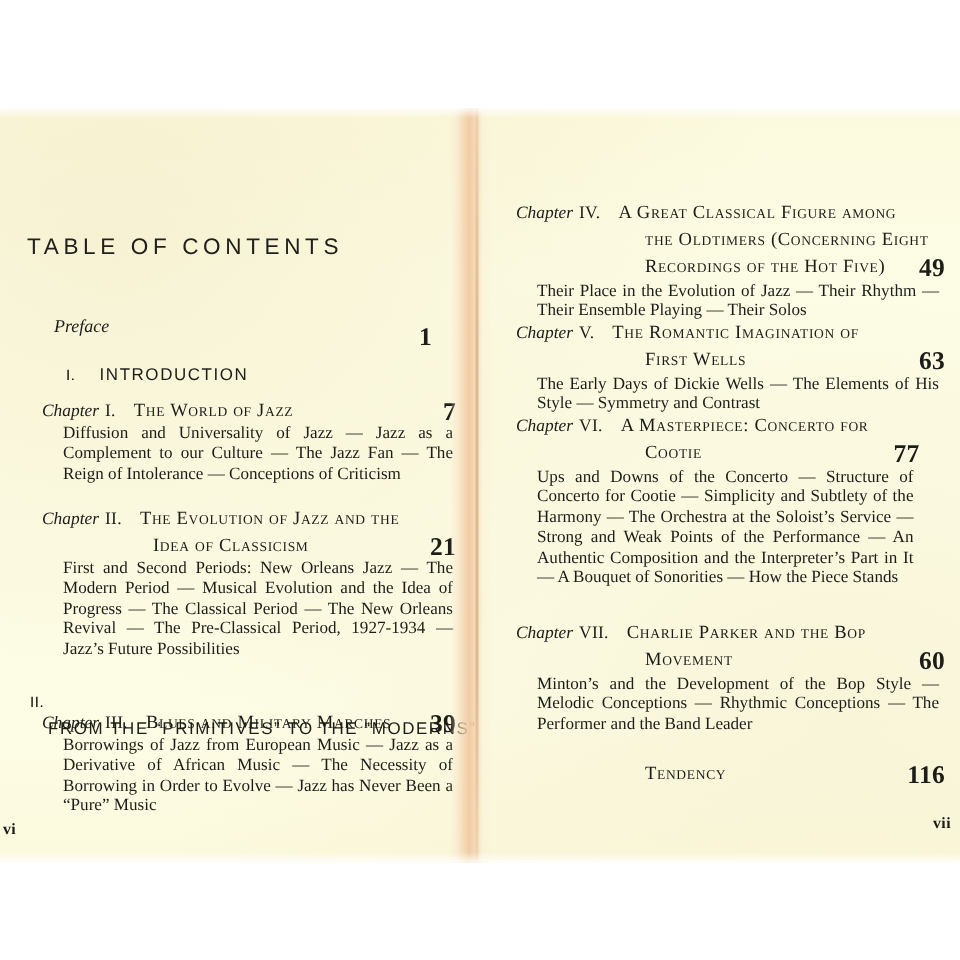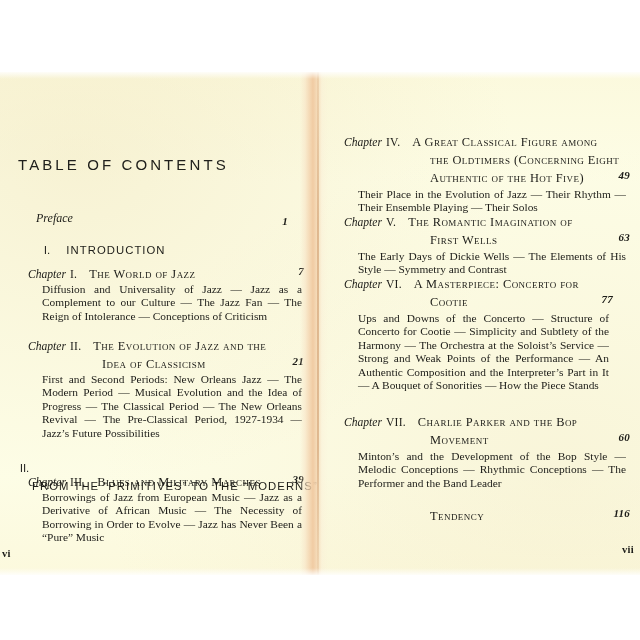--- a/index.html
+++ b/index.html
@@ -105,25 +105,24 @@
   }
 
   .entry { position: absolute; left: 0; right: 0; }
 
   .line { position: relative; }
 
   .pagenum {
     position: absolute;
     right: 0;
     font-family: "Liberation Serif", "DejaVu Serif", serif;
-    font-size: 11px;
+    font-size: 17px;
     color: #1c1c18;
     font-weight: 700;
     letter-spacing: .2px;
-    font-style: italic;
   }
 
   .preface-label {
     font-style: italic;
     font-size: 12px;
     color: #1c1c18;
   }
 
   .part-head {
     font-family: "Liberation Sans", "DejaVu Sans", sans-serif;
@@ -270,21 +269,21 @@
     <div class="entry" id="chap-4">
       <div class="chap-headline">
         <span class="chap-label">Chapter</span>
         <span class="chap-num">IV.</span>
         <span class="chap-title" style="margin-left:8px;">A Great Classical Figure among</span>
       </div>
       <div class="chap-cont indent-3">
         <span class="chap-title">the Oldtimers (Concerning Eight</span>
       </div>
       <div class="chap-cont indent-3">
-        <span class="chap-title">Authentic of the Hot Five)</span>
+        <span class="chap-title">Recordings of the Hot Five)</span>
         <span class="pagenum" style="top:1px;">49</span>
       </div>
       <div class="desc desc-block-r">Their Place in the Evolution of Jazz — Their Rhythm — Their Ensemble Playing — Their Solos</div>
     </div>
 
     <div class="entry" id="chap-5">
       <div class="chap-headline">
         <span class="chap-label">Chapter</span>
         <span class="chap-num">V.</span>
         <span class="chap-title" style="margin-left:8px;">The Romantic Imagination of</span>

